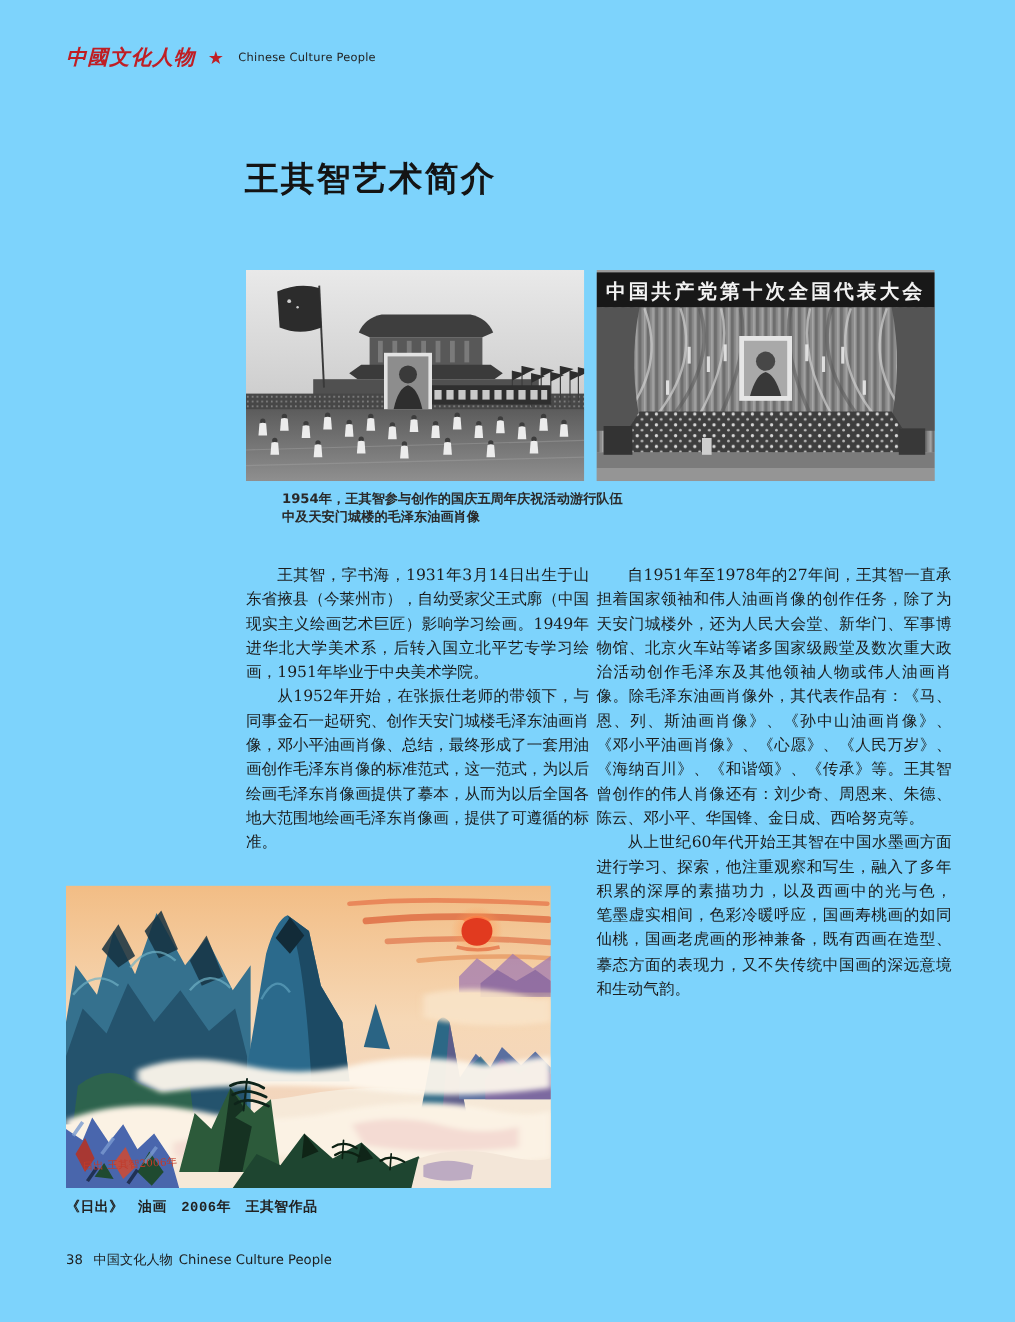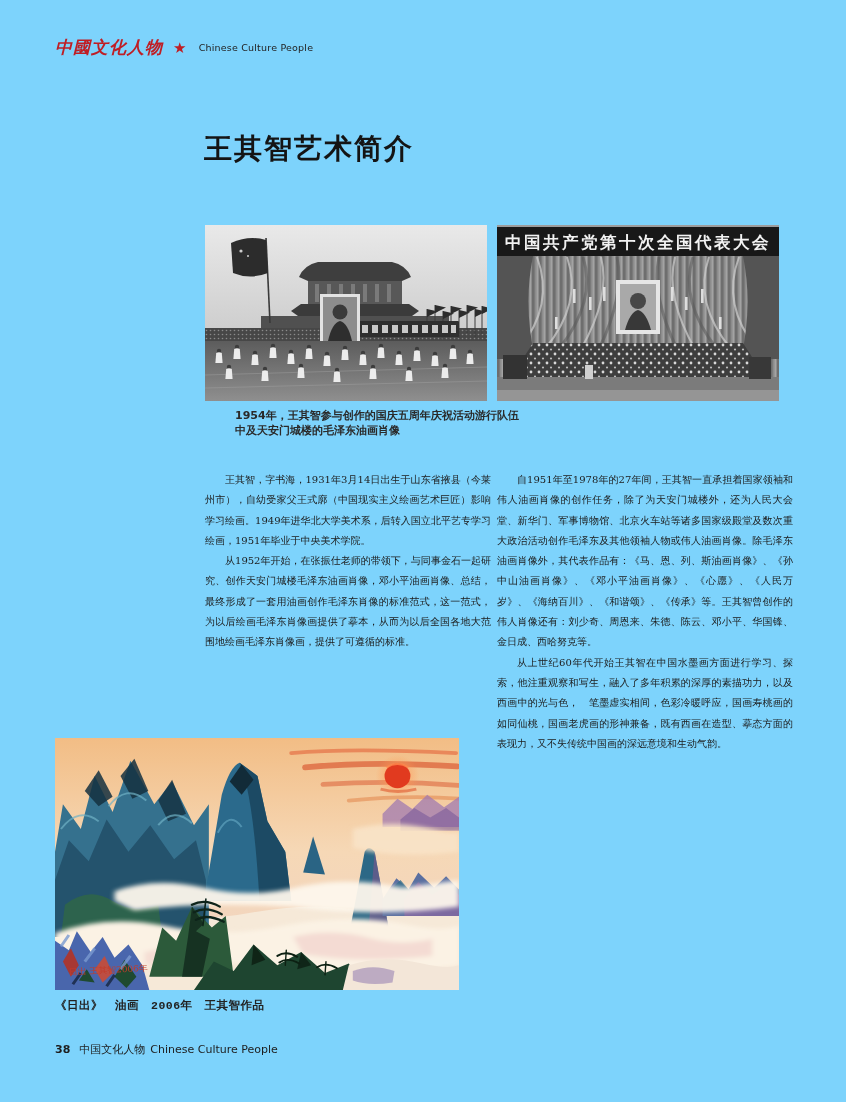--- a/index.html
+++ b/index.html
@@ -20,33 +20,33 @@
   
   .photo{position:absolute;margin:0;top:225px;width:282px;height:176px;overflow:hidden;}
   .photo svg{display:block;}
   .photo-left{left:205px;}
   .photo-right{left:497px;}
   .caption{position:absolute;top:408px;font-family:"DejaVu Sans", sans-serif;
     font-size:11px;line-height:15px;color:#2a2a2a;font-weight:bold;text-align:justify;}
   .cap-left{left:214px;width:284px;margin-left:21px;}
   .cap-right{left:497px;width:296px;}
   
-  .col{position:absolute;top:470px;text-align:justify;font-size:10px;line-height:20.3px;
+  .col{position:absolute;top:470px;text-align:justify;font-size:13px;line-height:20.3px;
     color:#1c1c1c;font-family:"DejaVu Serif", serif;}
   .col p{margin:0;text-indent:2em;}
   .col-left{left:205px;width:286px;}
   .col-right{left:497px;width:296px;}
   
   .painting{position:absolute;left:55px;top:738px;width:404px;height:252px;margin:0;}
   .painting-caption{position:absolute;left:55px;top:998px;font-family:Liberation Mono, monospace;
     font-size:11.5px;color:#222;font-weight:bold;letter-spacing:.5px;}
   
   .footer{position:absolute;left:55px;top:1042px;font-family:"DejaVu Sans", sans-serif;
     font-size:11px;color:#1d1d1d;}
-  .footer .num{font-weight:bold;margin-right:9px;margin-top:20px;}
+  .footer .num{font-weight:normal;margin-right:9px;margin-top:20px;}
   .footer .en{margin-left:5px;}
 </style>
 </head>
 <body>
 
 <div class="page">
 
   <div class="brand">
     <span class="cn">中國文化人物</span>
     <span class="star">★</span>

